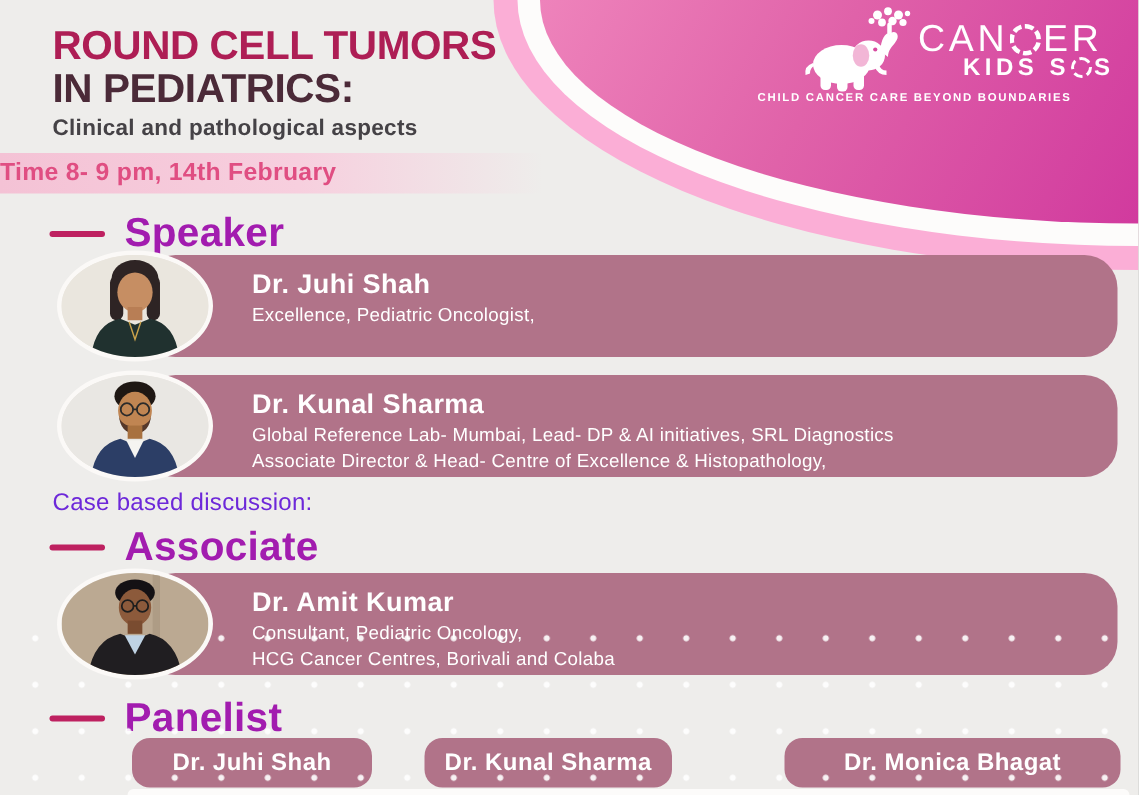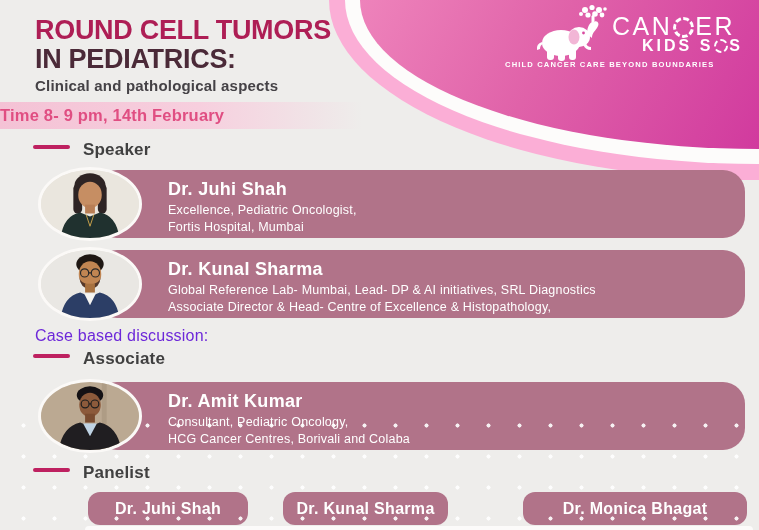--- a/index.html
+++ b/index.html
@@ -41,21 +41,21 @@
   .title .l2 { color:#4B2A38; display:block; }
   .subtitle { position:absolute; left:35px; top:77px;
     font-size:15px; font-weight:600; color:#454246; letter-spacing:0.2px; }
   .time-band { position:absolute; left:0; top:102px; width:362px; height:27px;
     background:linear-gradient(90deg,#F4C2D5 0%,#F7CFDE 55%,rgba(247,207,222,0) 100%);
     line-height:27px; 
     font-size:16.5px; font-weight:700; color:#E04E82; letter-spacing:0.2px; }
 
   
   .section-heading { position:absolute; left:33px;
-    font-size:17px; font-weight:700; color:#404040; letter-spacing:0.2px; }
+    font-size:27px; font-weight:700; color:#a21caf; letter-spacing:0.2px; }
   .dash { display:inline-block; width:37px; height:4px; border-radius:2px;
     background:#BE2160; vertical-align:6px; margin-right:13px; }
 
   .case-note { position:absolute; left:35px; top:327px;
     font-size:16px; font-weight:400; color:#6d28d9; letter-spacing:0.2px; }
 
   
   .person-card { position:absolute; left:95px; right:14px; height:68px;
     background:#B17389; border-radius:22px; color:#fff;
     padding:9px 10px 0 73px; }
@@ -124,21 +124,20 @@
   <div class="subtitle">Clinical and pathological aspects</div>
   <div class="time-band">Time 8- 9 pm, 14th February</div>
 
   <div class="section-heading" style="top:140px">
     <span class="dash"></span><span>Speaker</span>
   </div>
 
   <div class="person-card" style="top:170px">
     <div class="card-name">Dr. Juhi Shah</div>
     <div class="card-line">Excellence, Pediatric Oncologist,</div>
-    <div class="card-line">Fortis Hospital, Mumbai</div>
   </div>
   <div class="photo" style="top:167px">
     <svg viewBox="0 0 100 70" preserveAspectRatio="xMidYMax slice">
       <rect width="100" height="70" fill="#EAE6DE"></rect>
       <ellipse cx="50" cy="17" rx="16" ry="13" fill="#2E2424"></ellipse>
       <rect x="33" y="15" width="9" height="30" rx="4.5" fill="#2E2424"></rect>
       <rect x="58" y="15" width="9" height="30" rx="4.5" fill="#2E2424"></rect>
       <ellipse cx="50" cy="26" rx="12" ry="13.5" fill="#C68E63"></ellipse>
       <rect x="45" y="36" width="10" height="9" fill="#B87E55"></rect>
       <path d="M20,70 Q23,47 40,44 L50,48 L60,44 Q77,47 80,70 Z" fill="#20312F"></path>

